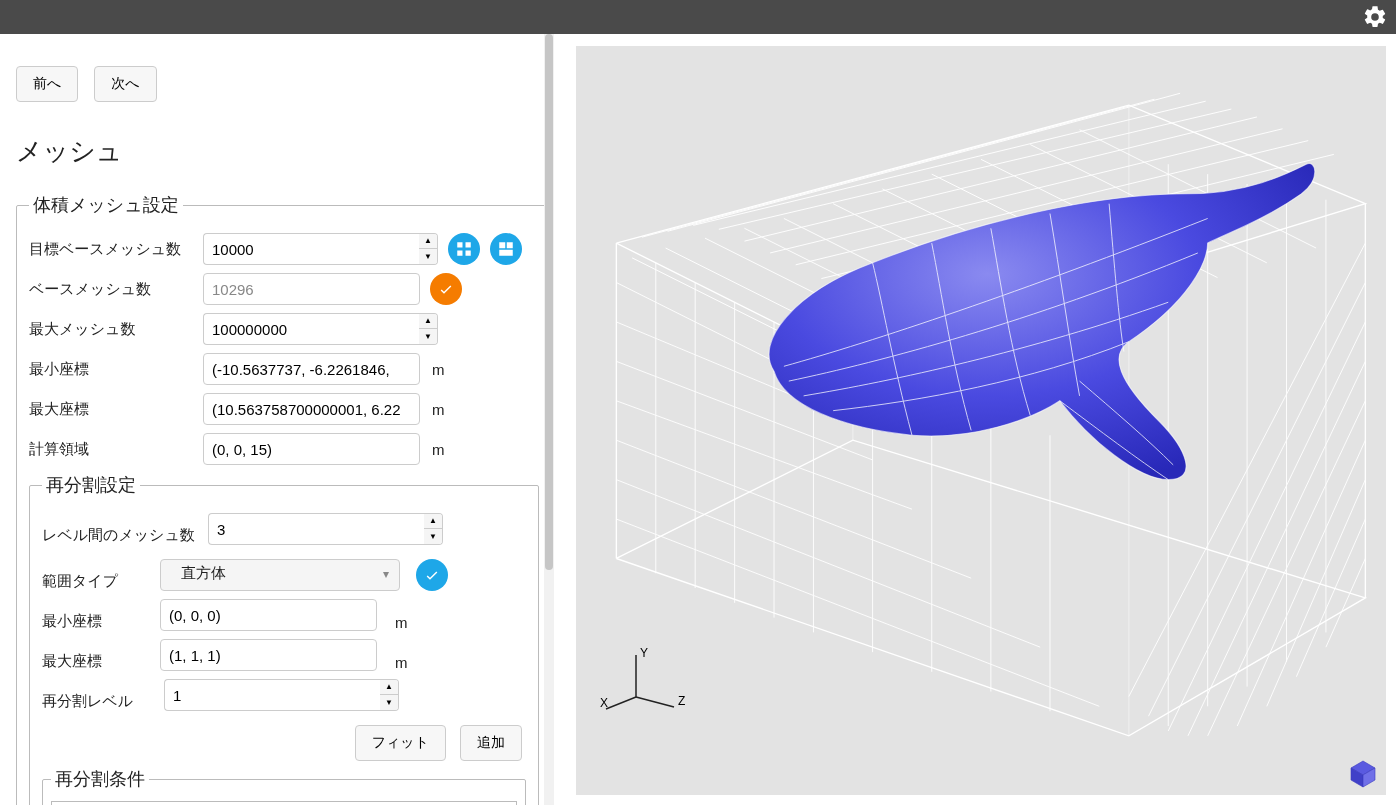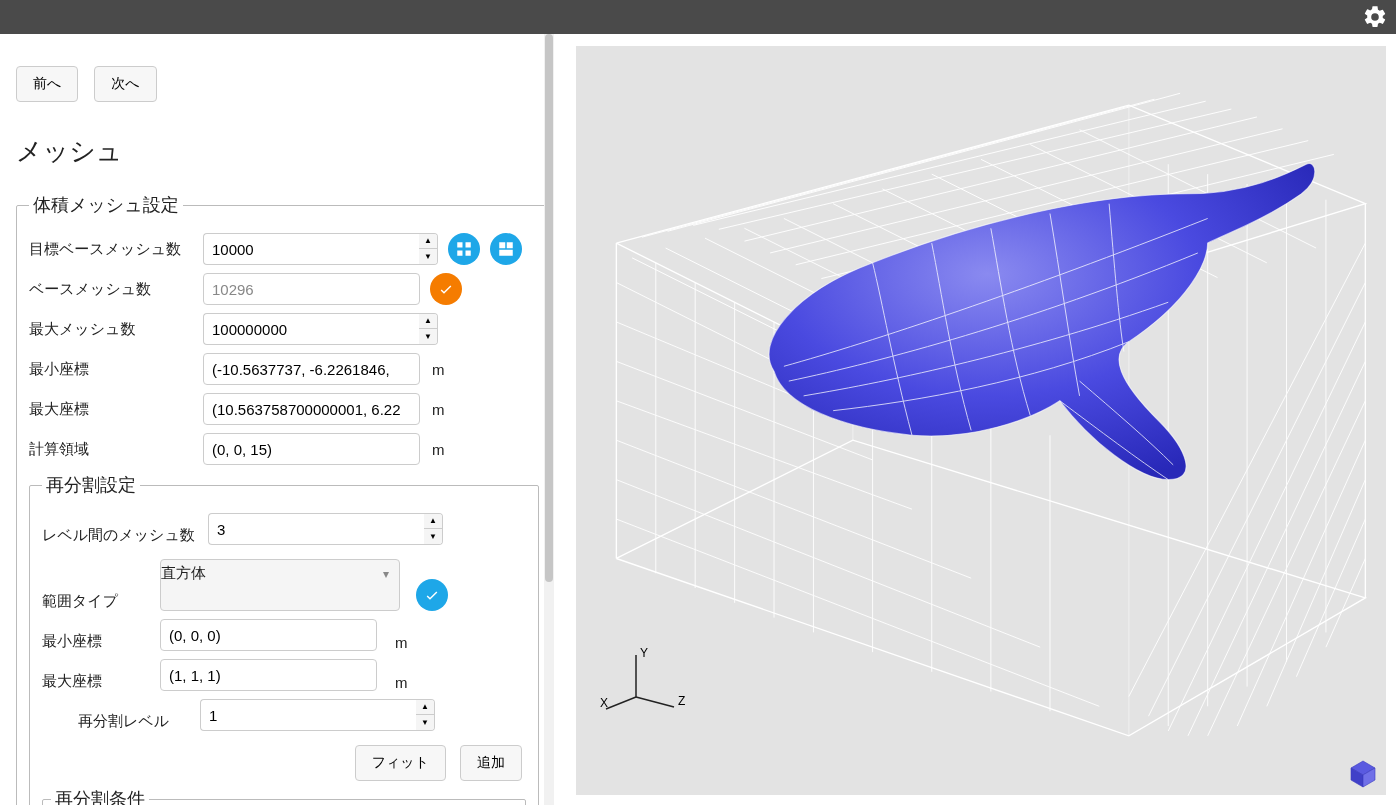--- a/index.html
+++ b/index.html
@@ -74,21 +74,21 @@
   align-items: center;
   margin-bottom: 8px;
   gap: 6px;
 }
 .form-label {
   flex: 0 0 168px;
   font-size: 15px;
 }
 .form-label.narrow { flex: 0 0 154px; }
 .form-label.narrow2 { flex: 0 0 106px; }
-.form-label.narrow3 { flex: 0 0 110px; margin-left: 36px; }
+.form-label.narrow3 { flex: 0 0 110px; }
 .input-text {
   flex: 0 0 200px;
   height: 32px;
   border: 1px solid #ccc;
   border-radius: 4px;
   padding: 4px 8px;
   font-size: 15px;
   background: #fff;
 }
 .input-text.readonly {
@@ -136,24 +136,24 @@
   display: inline-flex;
   align-items: center;
   justify-content: center;
   color: #fff;
   margin-left: 4px;
 }
 .icon-btn.blue { background: #1ea7e8; }
 .icon-btn.orange { background: #f57c00; }
 .select {
   flex: 0 0 240px;
-  height: 52px;
+  height: 32px;
   border: 1px solid #ccc;
   border-radius: 4px;
-  padding: 4px 28px 4px 0;
+  padding: 4px 28px 4px 20px;
   font-size: 15px;
   background: #f5f5f5;
   position: relative;
   cursor: pointer;
 }
 .select::after {
   content: "▾";
   position: absolute;
   right: 10px;
   top: 7px;

